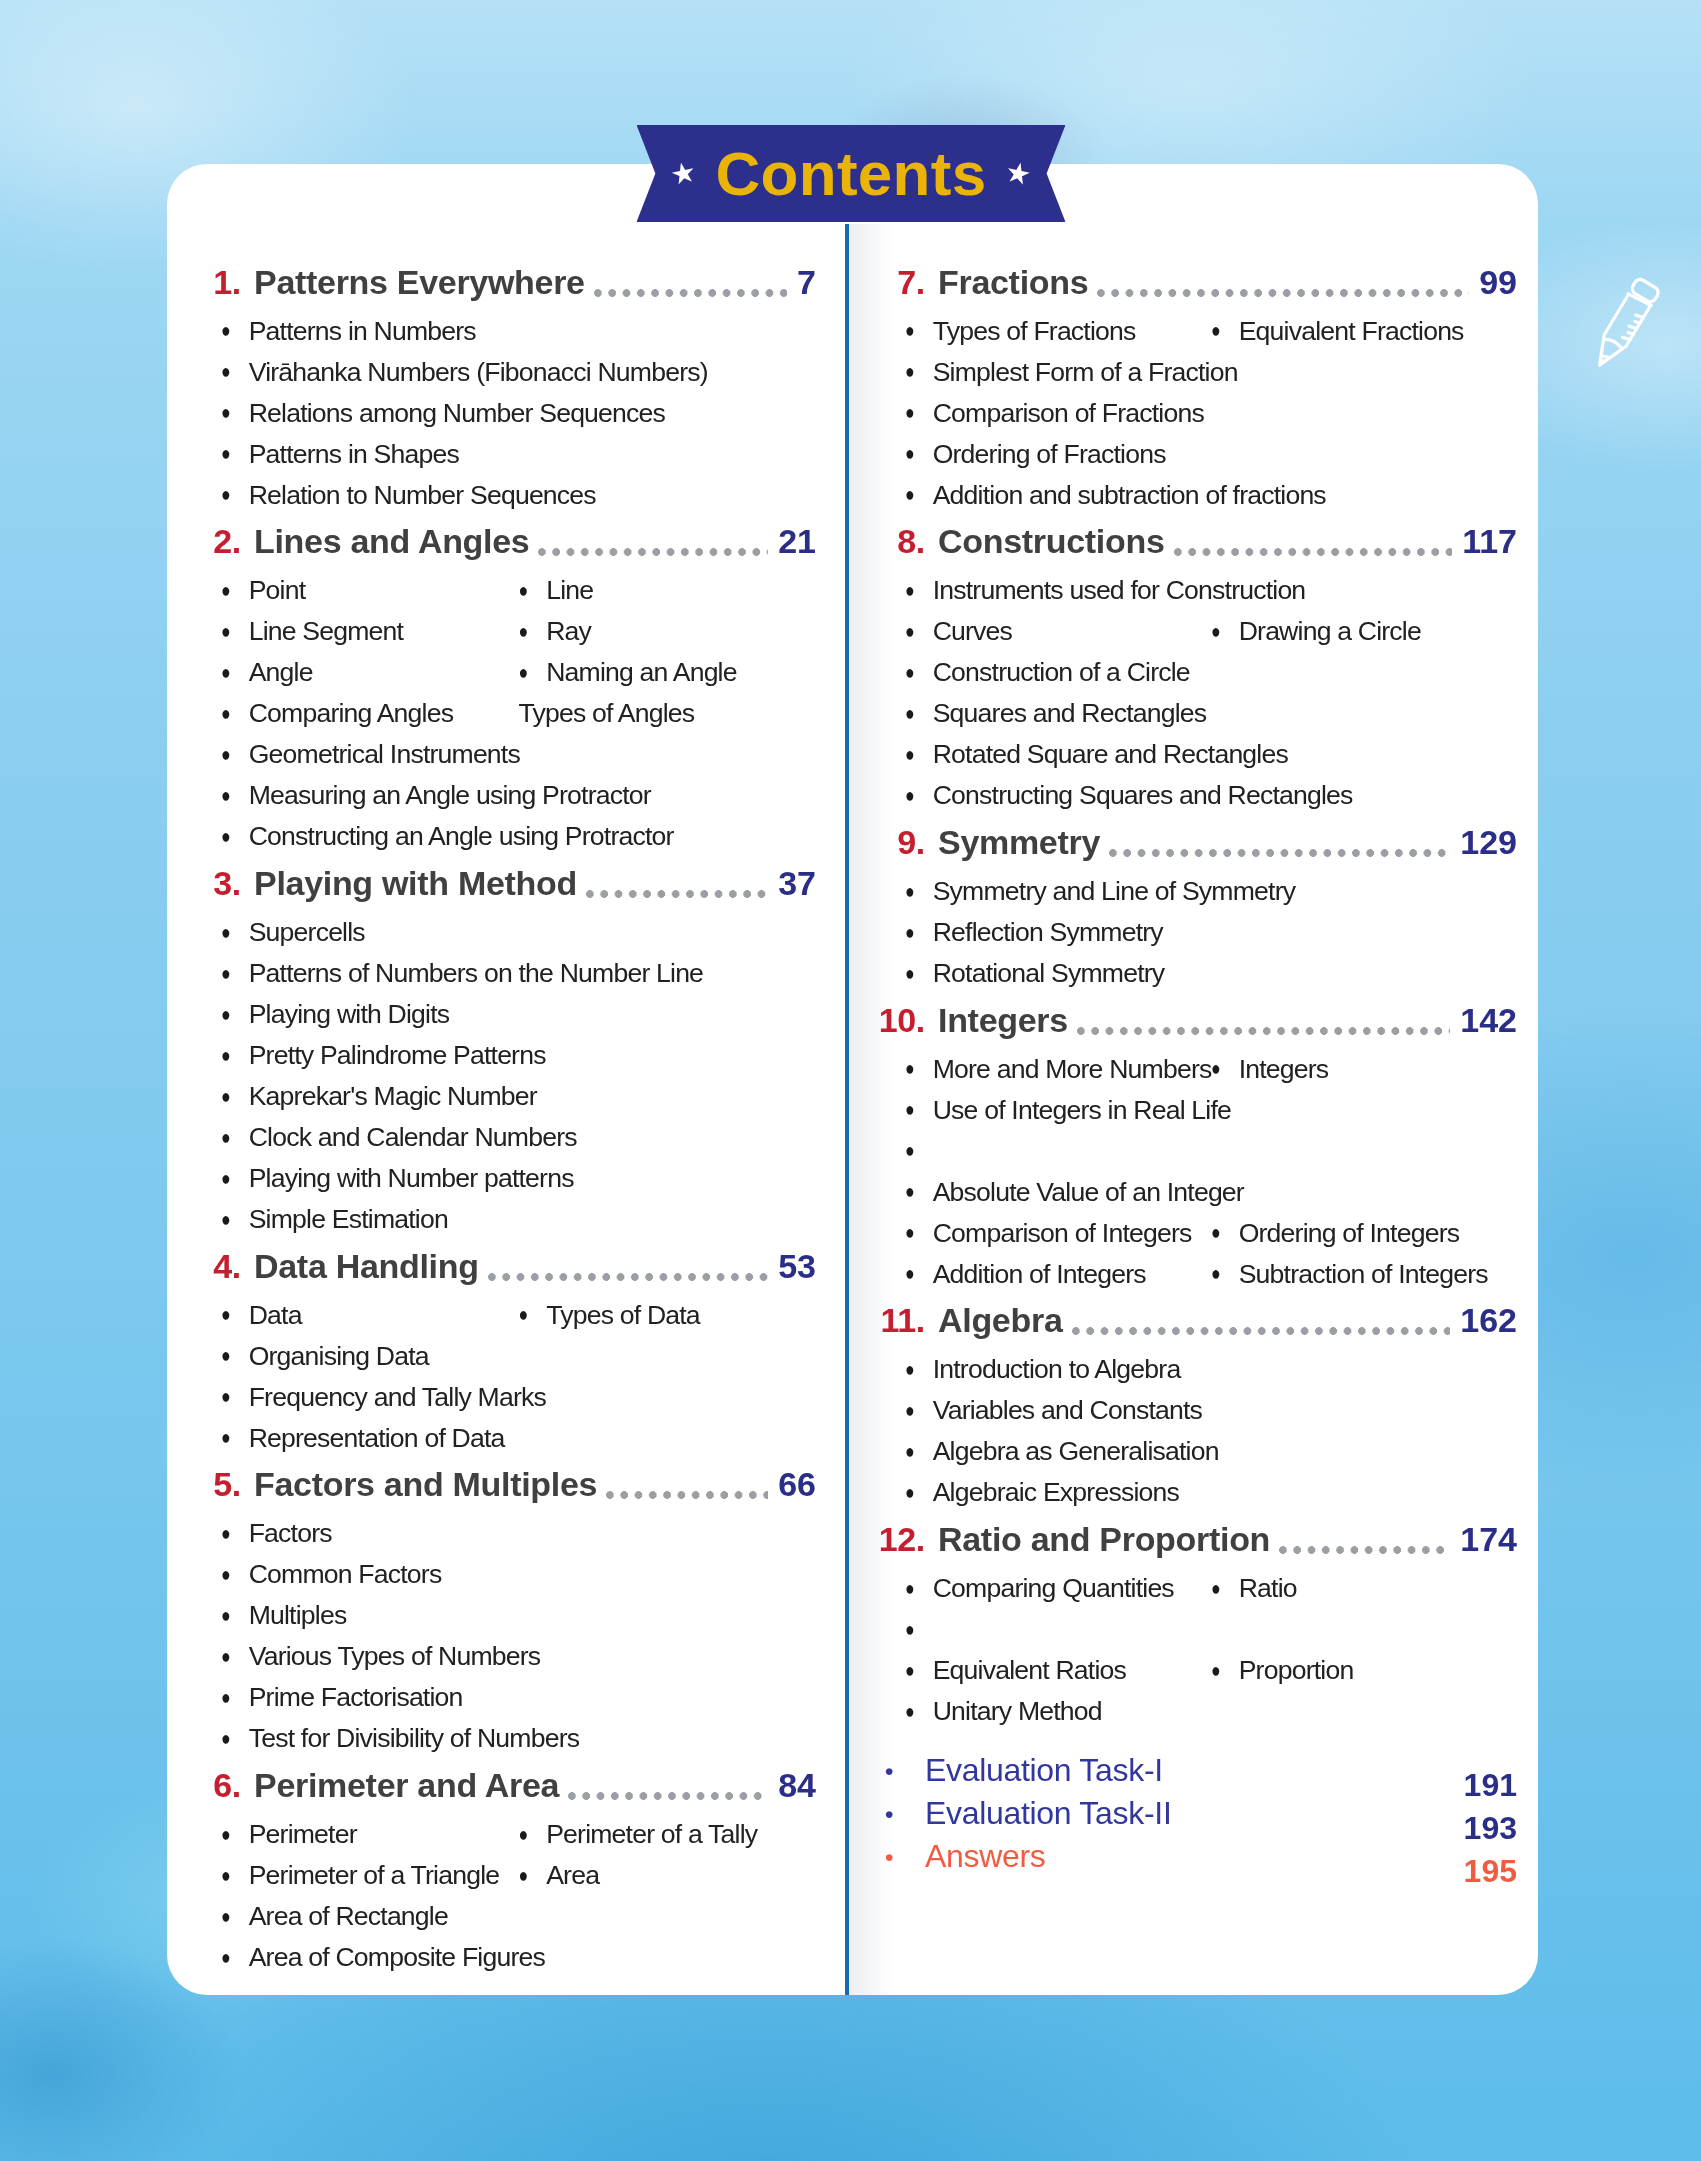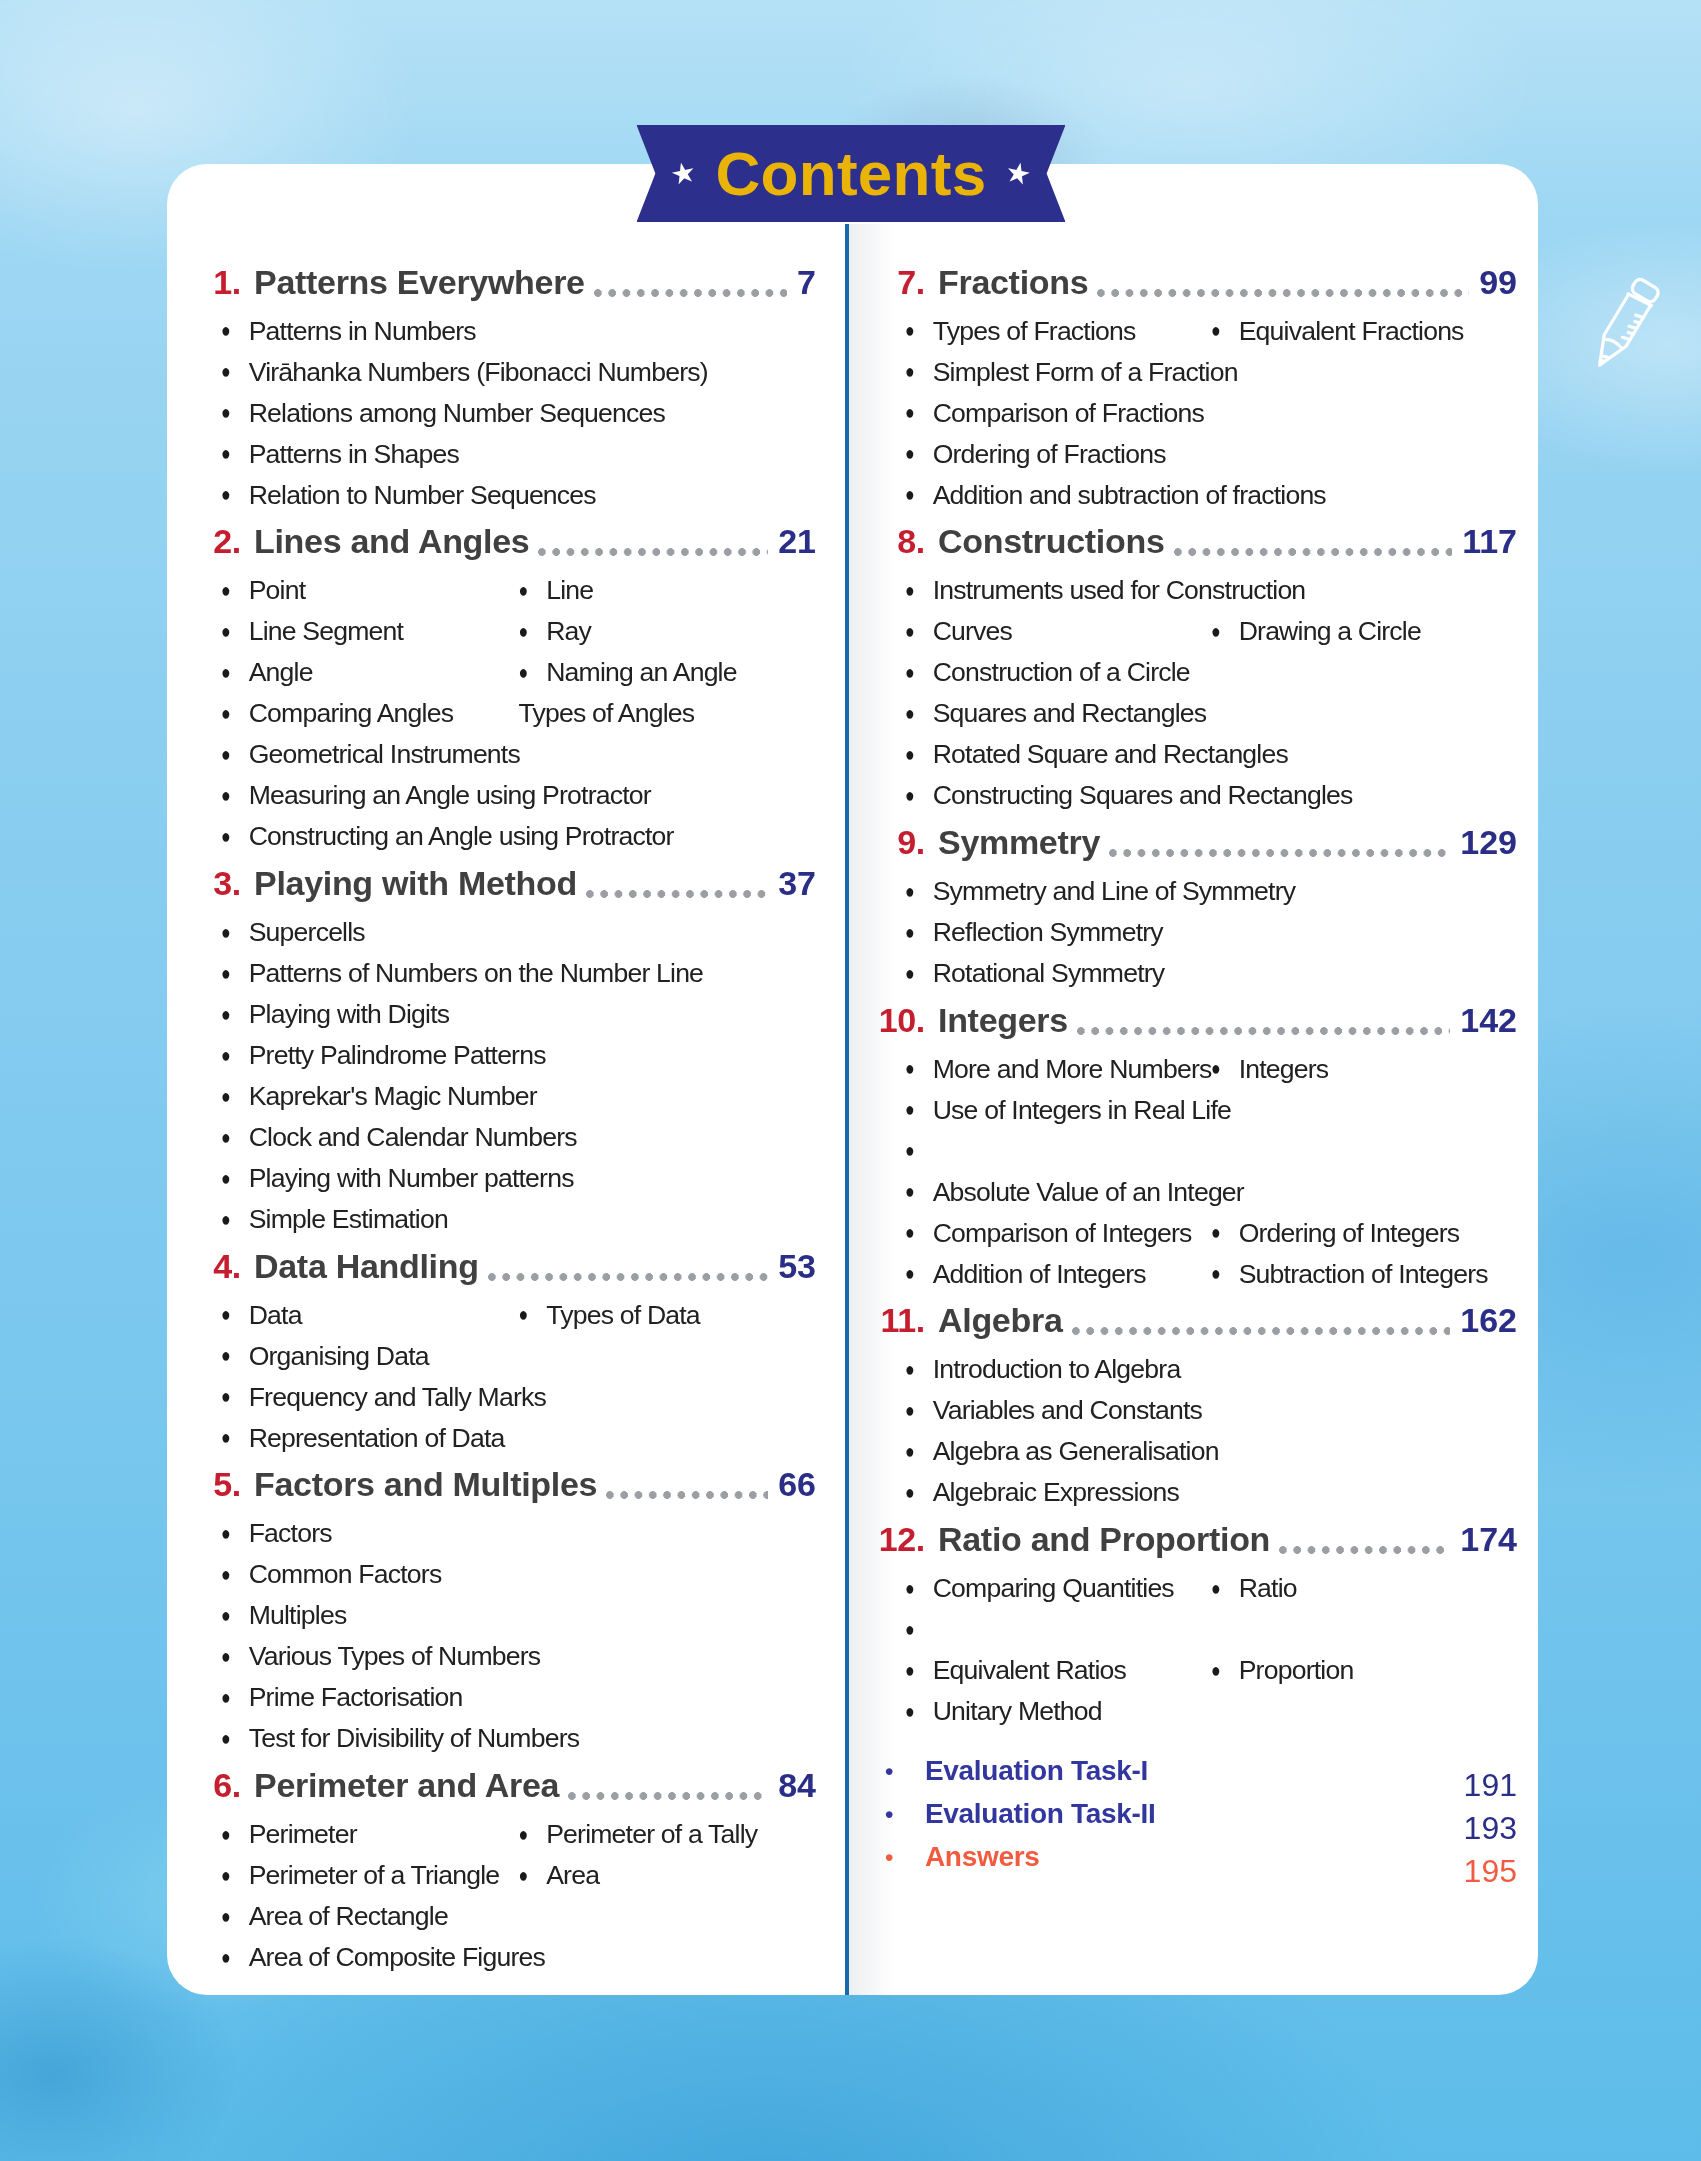--- a/index.html
+++ b/index.html
@@ -47,23 +47,23 @@
   .ch-page{color:#2b2e86;font-weight:700;font-size:34px;}
   .row{display:flex;align-items:center;height:41px;padding-left:27px;}
   .col-right .row{height:41px;}
   .cell{display:flex;align-items:center;flex:1 1 50%;min-width:0;}
   .cell.single{flex:1 1 100%;}
   .bullet{color:#1a1a1a;font-size:16px;line-height:1;margin-right:18px;transform:scaleY(1.25);}
   .item-text{color:#222021;font-size:26.6px;letter-spacing:-0.8px;white-space:nowrap;}
   .extras{margin-top:17px;}
   .extra-row{display:flex;align-items:center;height:43px;padding-left:6.5px;}
   .extra-bullet{font-size:15.6px;line-height:1;margin-right:31px;}
-  .extra-label{font-weight:700;font-size:28px;letter-spacing:-0.3px;text-align:center;}
+  .extra-label{font-weight:400;font-size:32px;letter-spacing:-0.3px;text-align:center;}
   .extra-spacer{flex:1;}
-  .extra-page{font-weight:400;font-size:32px;margin-top:30px;}
+  .extra-page{font-weight:700;font-size:32px;margin-top:30px;}
   .extra-primary .extra-bullet,.extra-primary .extra-label{color:#3237a0;}
   .extra-primary .extra-page{color:#2b2e86;}
   .extra-accent .extra-bullet,.extra-accent .extra-label,.extra-accent .extra-page{color:#f15b40;}
   .pencil{position:absolute;left:1584px;top:269px;z-index:2;}
 </style>
 </head>
 <body>
 
 <div class="card"></div>
 

